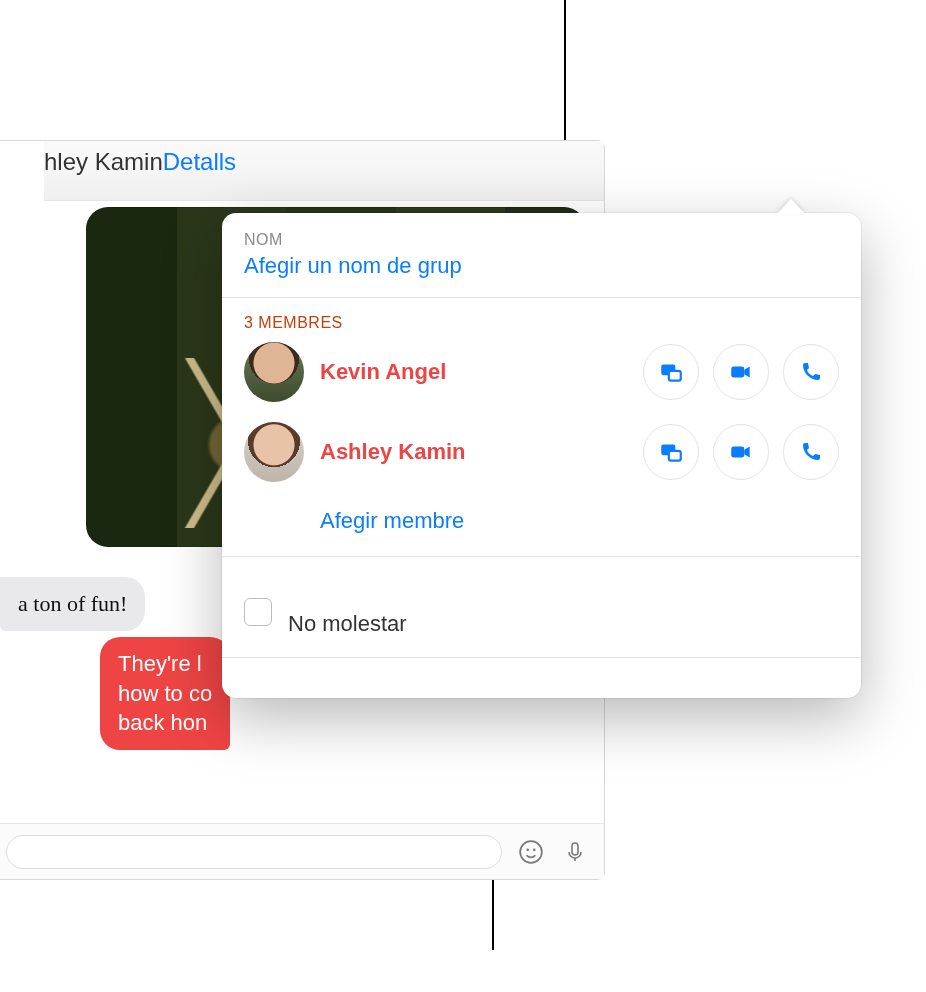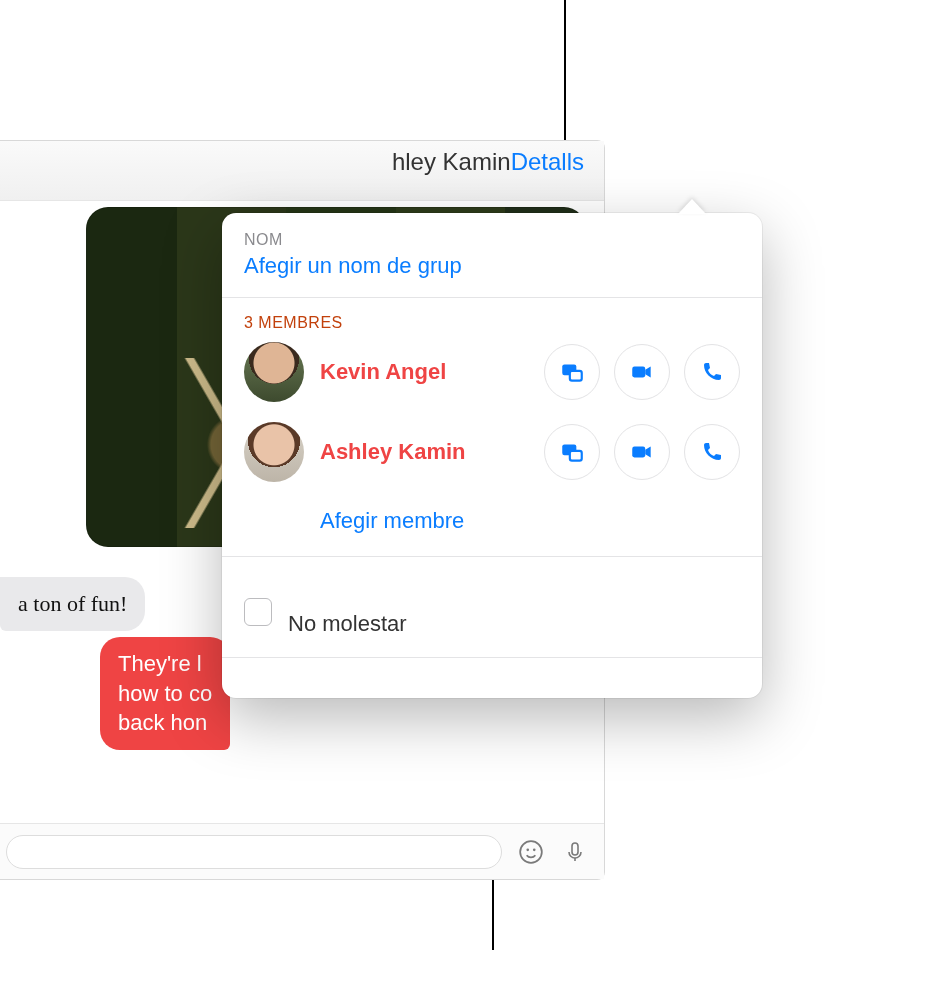--- a/index.html
+++ b/index.html
@@ -22,23 +22,24 @@
     background: #fff;
     border: 1px solid #d8d8d8;
     border-left: none;
     border-radius: 0 8px 8px 0;
   }
   .chat-header {
     height: 60px;
     border-bottom: 1px solid #e6e6e6;
     display: flex;
     align-items: center;
-    justify-content: flex-end;
+    justify-content: flex-start;
     padding: 0 16px 17px 0;
     background: linear-gradient(#fafafa,#f0f0f0);
+    margin-left: 44px;
   }
   .chat-title {
     font-size: 24px;
     color: #333;
     white-space: nowrap;
     overflow: hidden;
   }
   .details-btn {
     color: #0a7dff;
     font-size: 24px;
@@ -129,21 +130,21 @@
     display: flex; align-items: center; justify-content: center;
     color: #7a7a7a;
     cursor: pointer;
   }
 
   
   .popover {
     position: absolute;
     left: 222px;
     top: 213px;
-    width: 540px;
+    width: 639px;
     background: #fff;
     border-radius: 14px;
     box-shadow: 0 20px 60px rgba(0,0,0,0.28), 0 0 0 1px rgba(0,0,0,0.06);
     padding: 18px 22px 24px;
   }
   .popover::before{
     content:"";
     position:absolute;
     top:-14px;
     right:56px;

